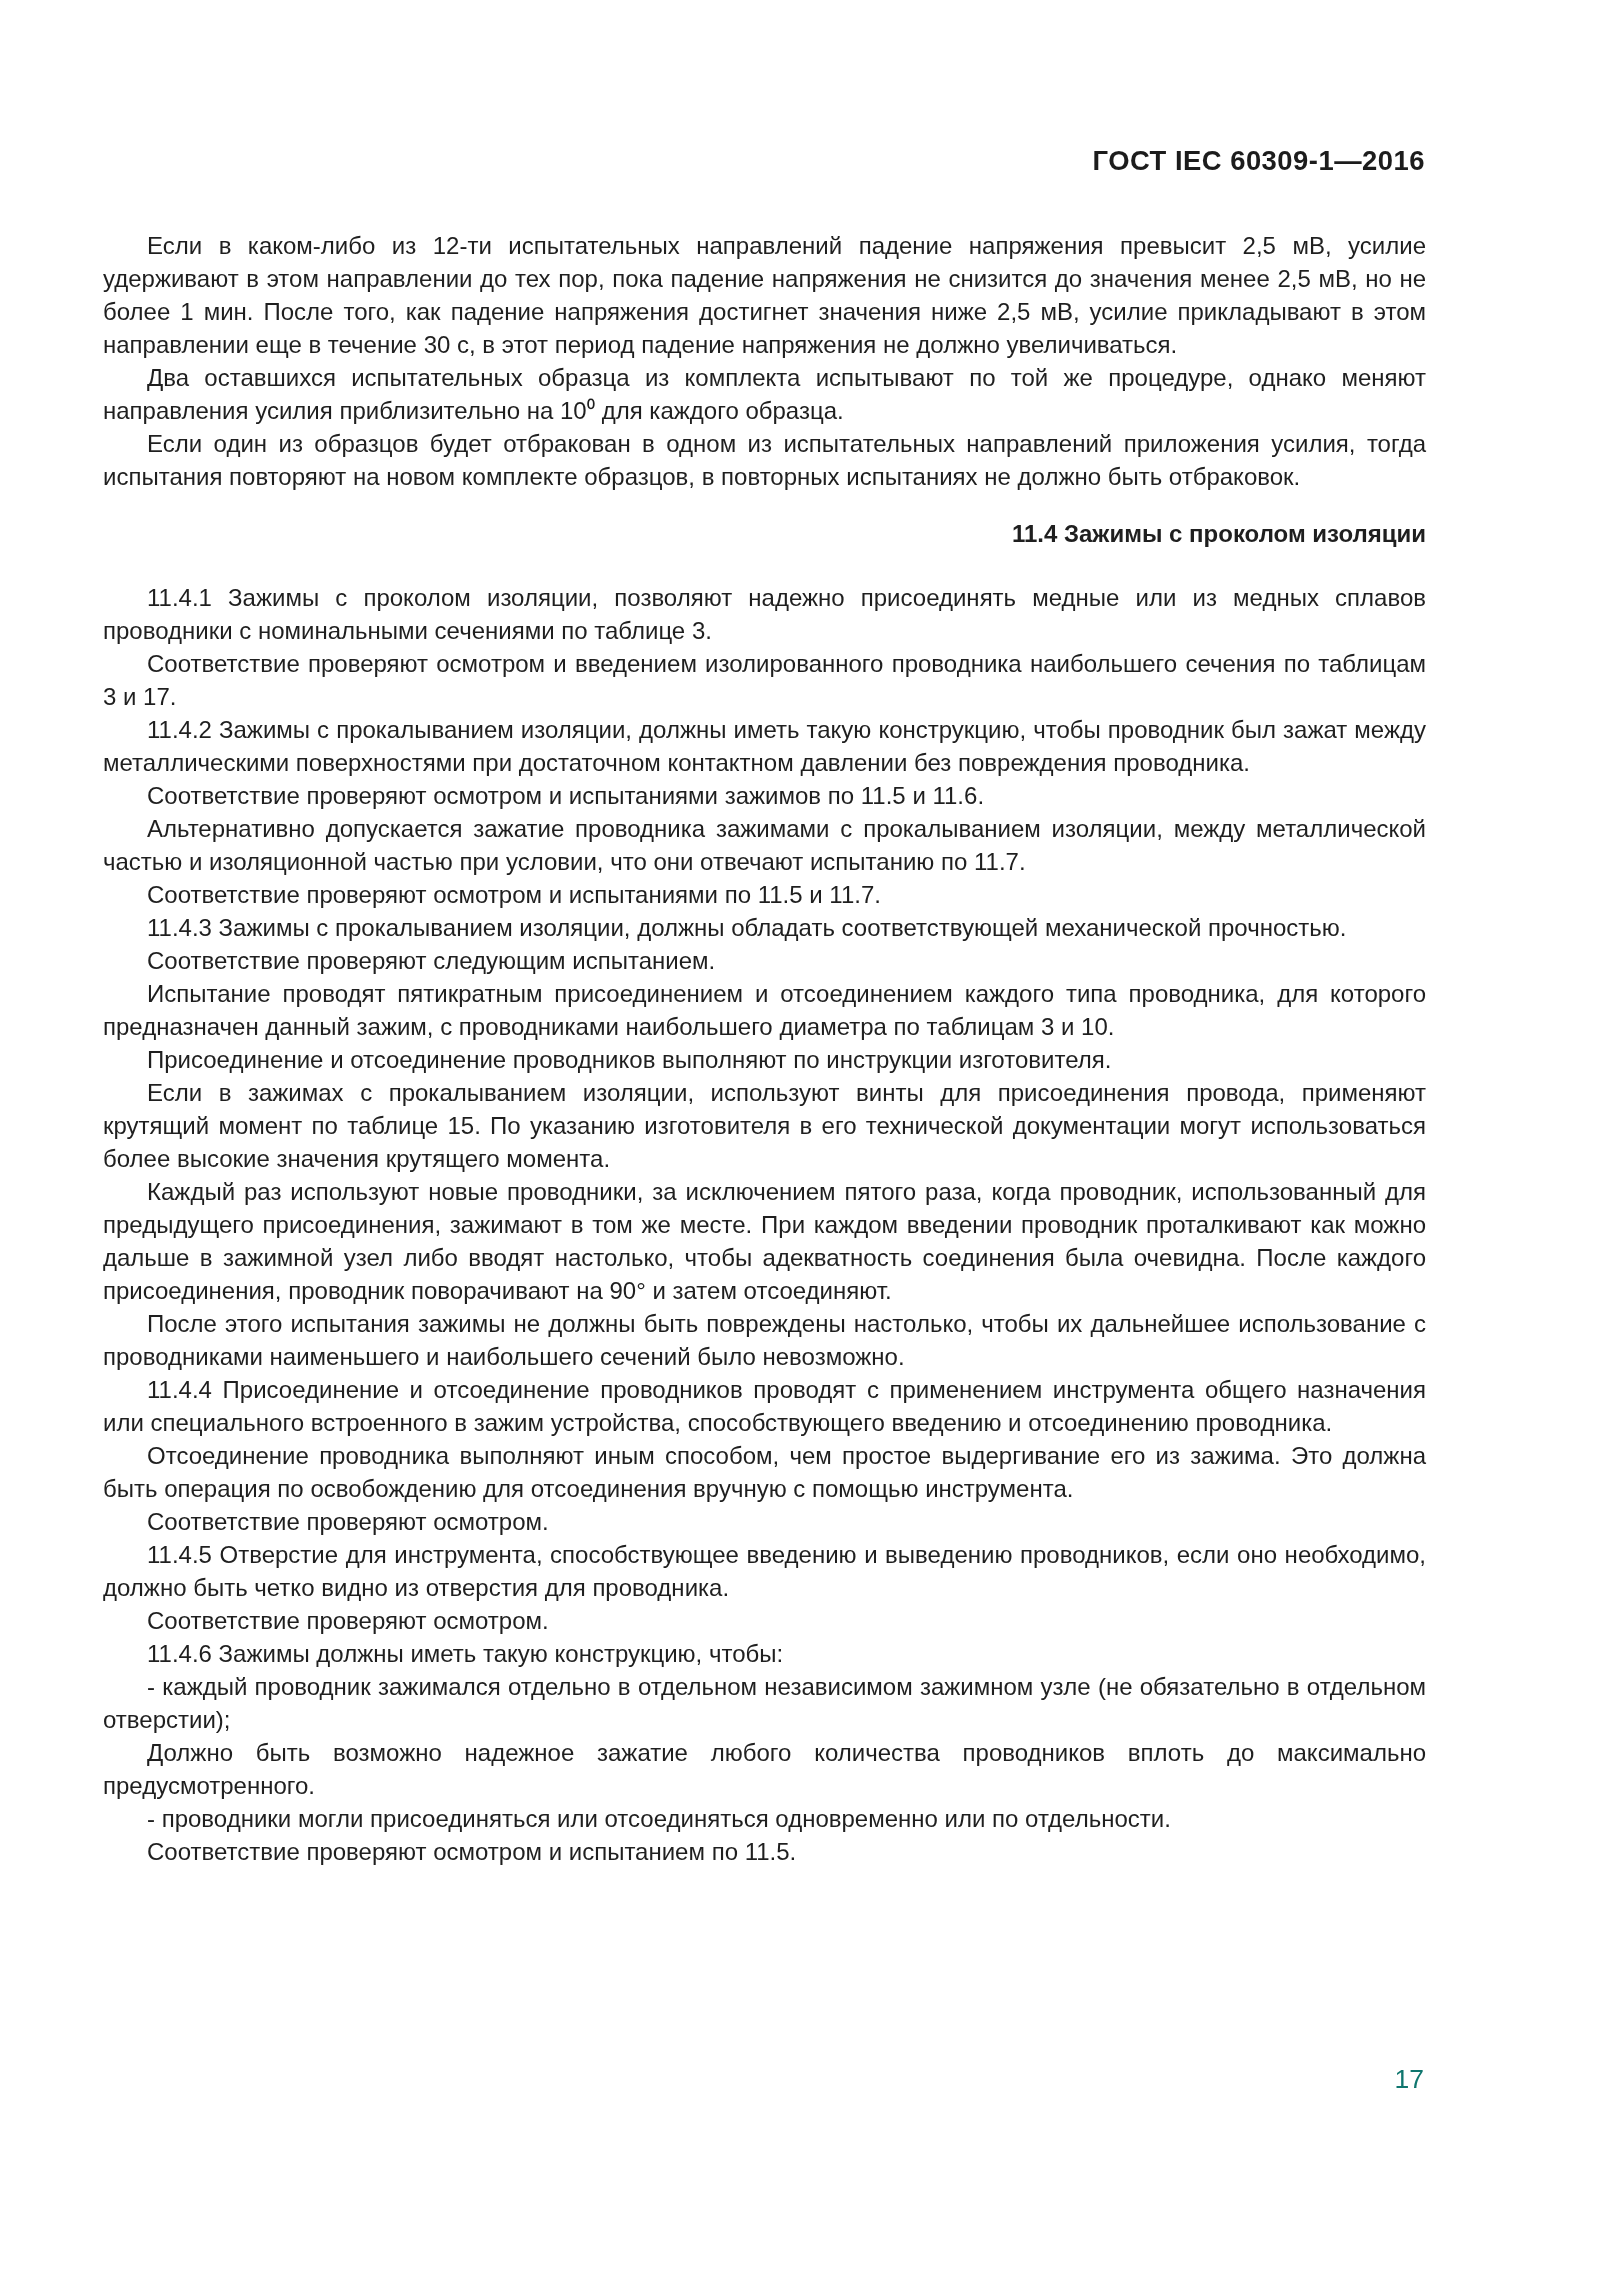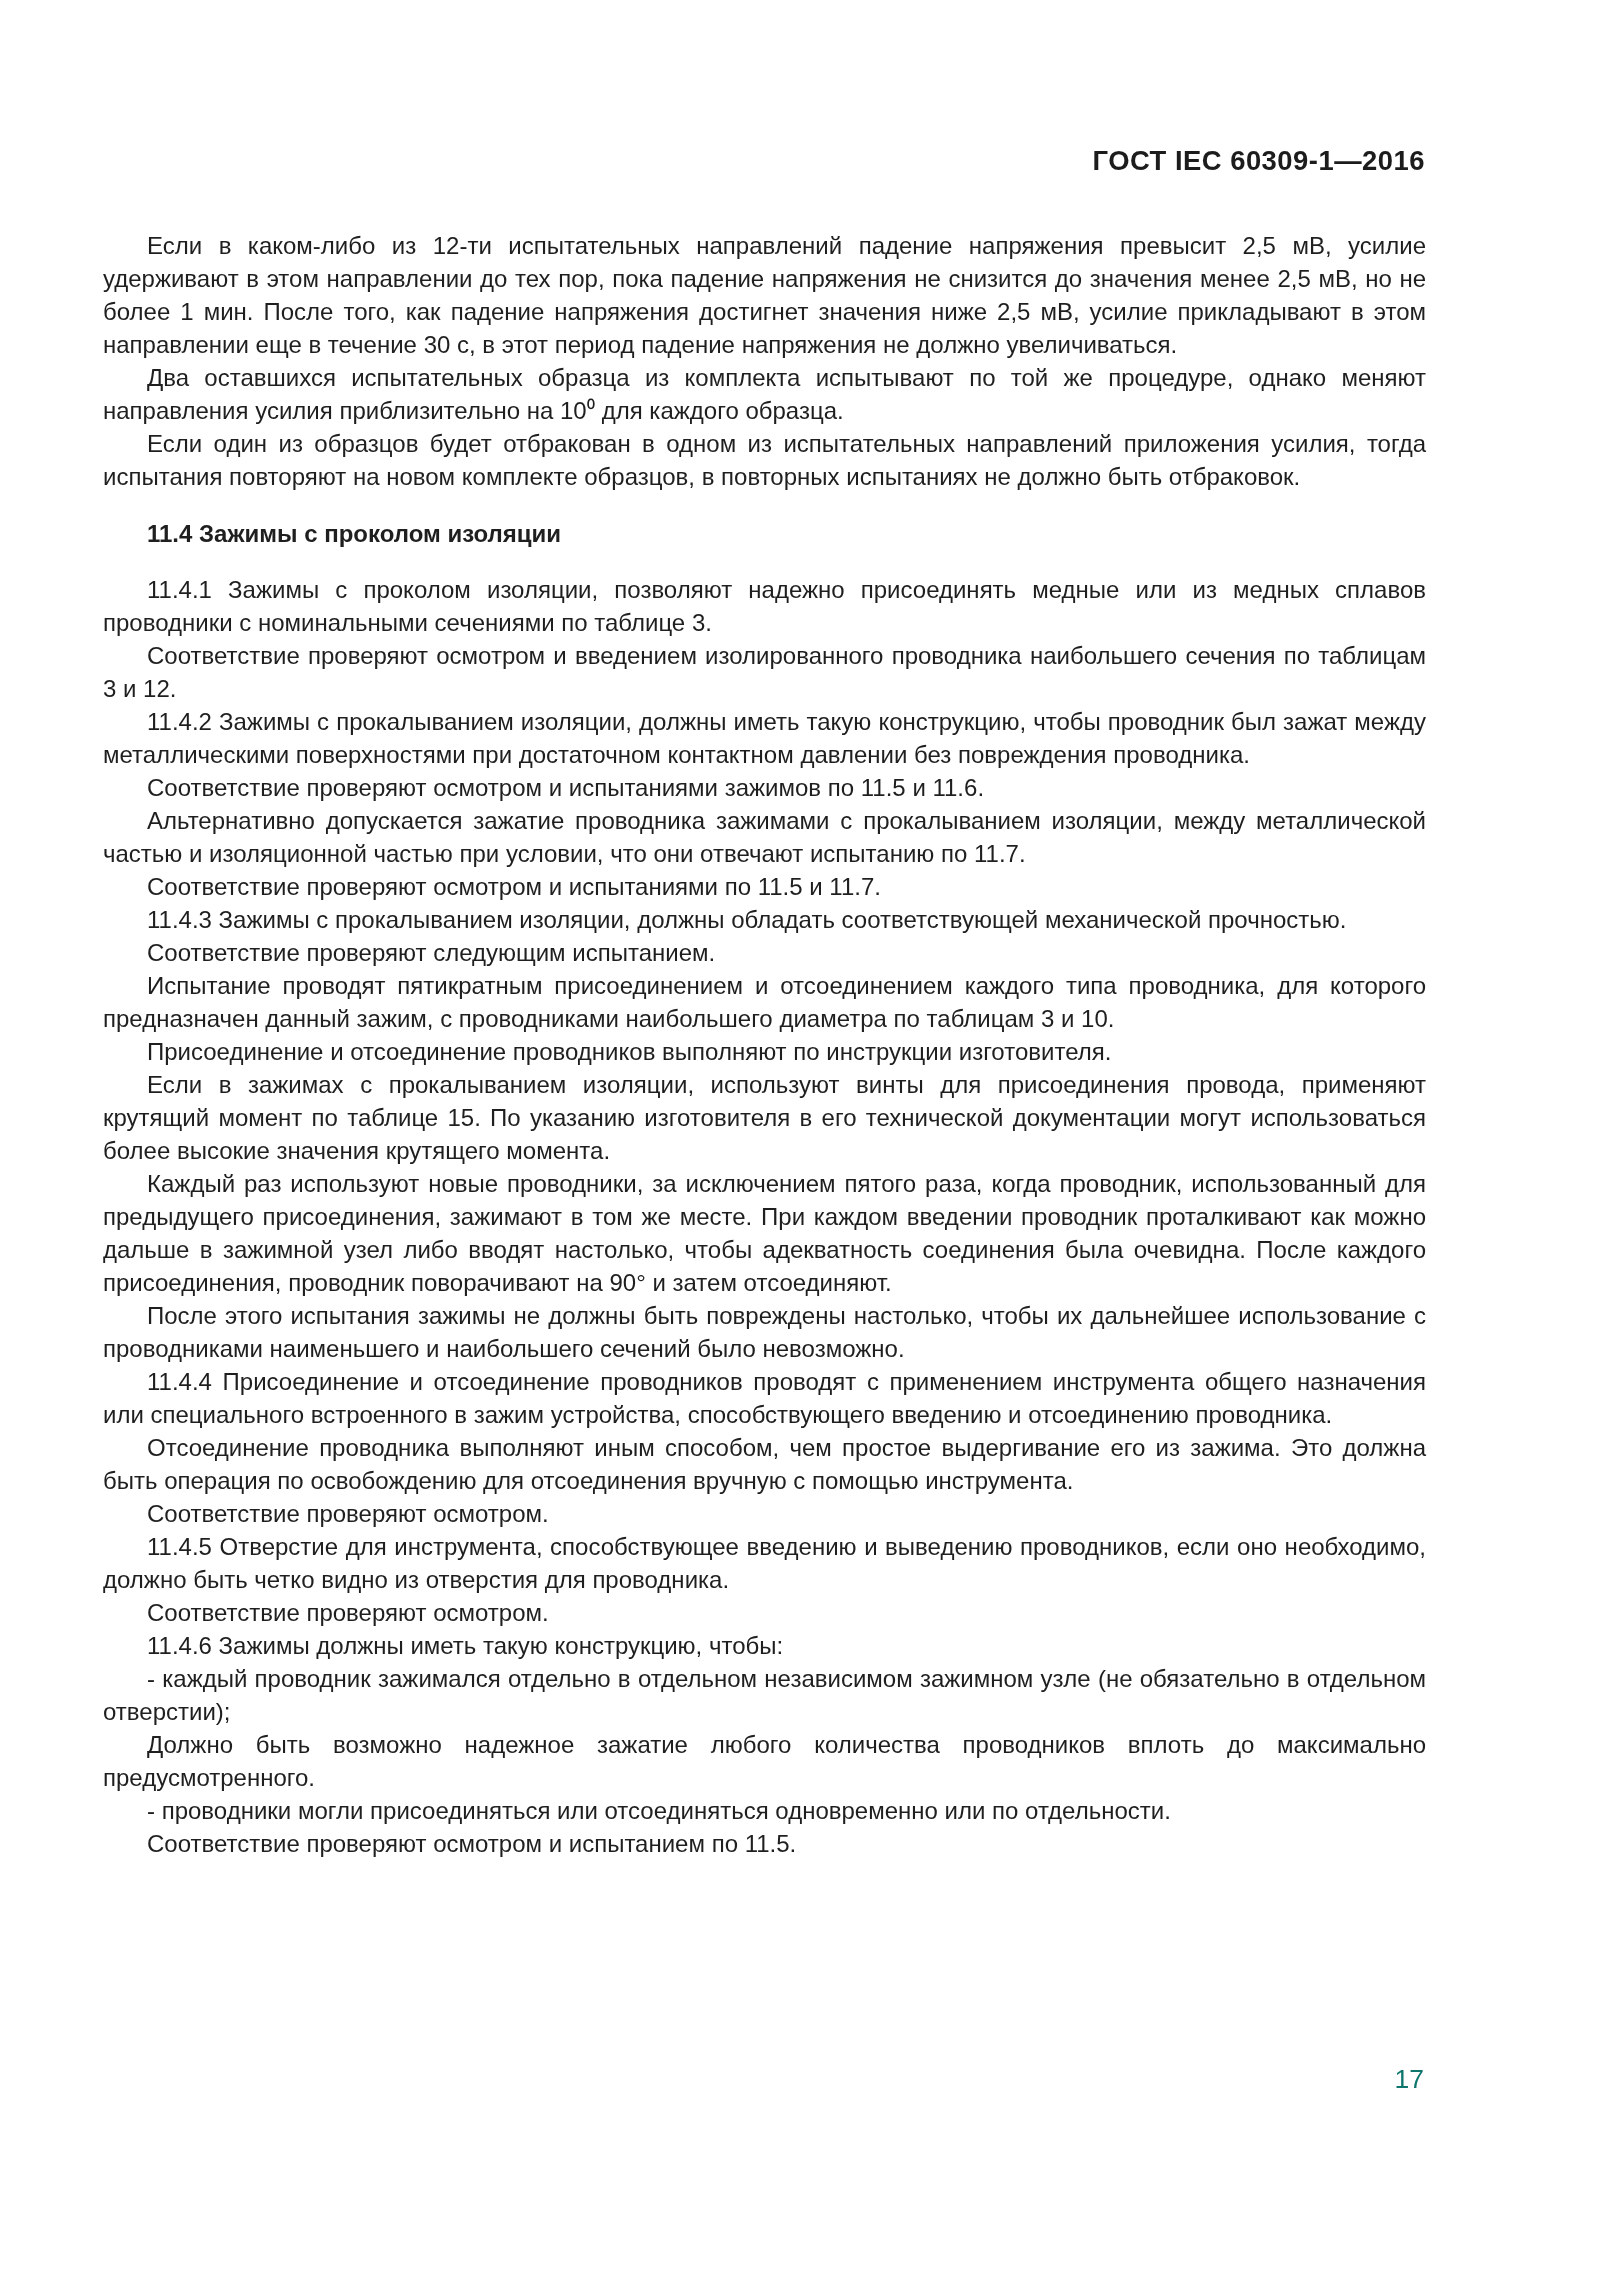--- a/index.html
+++ b/index.html
@@ -37,23 +37,23 @@
     line-height: 33px;
     color: #1f1f1f;
   }
   .content p {
     margin: 0;
     padding: 0;
     text-indent: 44px;
   }
   .content p.heading {
     font-weight: bold;
-    text-align: left;
+    text-align: right;
     margin-top: 23.5px;
-    margin-bottom: 23px;
+    margin-bottom: 31px;
   }
   .page-number {
     position: absolute;
     top: 2064px;
     right: 197px;
     font-size: 26.5px;
     color: #0f766e;
   }
 </style>
 </head>
@@ -62,21 +62,21 @@
 <div class="page">
 
   <div class="doc-header">ГОСТ IEC 60309-1—2016</div>
 
   <div class="content">
     <p>Если в каком-либо из 12-ти испытательных направлений падение напряжения превысит 2,5 мВ, усилие удерживают в этом направлении до тех пор, пока падение напряжения не снизится до значения менее 2,5 мВ, но не более 1 мин. После того, как падение напряжения достигнет значения ниже 2,5 мВ, усилие прикладывают в этом направлении еще в течение 30 с, в этот период падение напряжения не должно увеличиваться.</p>
     <p>Два оставшихся испытательных образца из комплекта испытывают по той же процедуре, однако меняют направления усилия приблизительно на 10⁰ для каждого образца.</p>
     <p>Если один из образцов будет отбракован в одном из испытательных направлений приложения усилия, тогда испытания повторяют на новом комплекте образцов, в повторных испытаниях не должно быть отбраковок.</p>
     <p class="heading">11.4 Зажимы с проколом изоляции</p>
     <p>11.4.1 Зажимы с проколом изоляции, позволяют надежно присоединять медные или из медных сплавов проводники с номинальными сечениями по таблице 3.</p>
-    <p>Соответствие проверяют осмотром и введением изолированного проводника наибольшего сечения по таблицам 3 и 12.</p>
+    <p>Соответствие проверяют осмотром и введением изолированного проводника наибольшего сечения по таблицам 3 и 17.</p>
     <p>11.4.2 Зажимы с прокалыванием изоляции, должны иметь такую конструкцию, чтобы проводник был зажат между металлическими поверхностями при достаточном контактном давлении без повреждения проводника.</p>
     <p>Соответствие проверяют осмотром и испытаниями зажимов по 11.5 и 11.6.</p>
     <p>Альтернативно допускается зажатие проводника зажимами с прокалыванием изоляции, между металлической частью и изоляционной частью при условии, что они отвечают испытанию по 11.7.</p>
     <p>Соответствие проверяют осмотром и испытаниями по 11.5 и 11.7.</p>
     <p>11.4.3 Зажимы с прокалыванием изоляции, должны обладать соответствующей механической прочностью.</p>
     <p>Соответствие проверяют следующим испытанием.</p>
     <p>Испытание проводят пятикратным присоединением и отсоединением каждого типа проводника, для которого предназначен данный зажим, с проводниками наибольшего диаметра по таблицам 3 и 10.</p>
     <p>Присоединение и отсоединение проводников выполняют по инструкции изготовителя.</p>
     <p>Если в зажимах с прокалыванием изоляции, используют винты для присоединения провода, применяют крутящий момент по таблице 15. По указанию изготовителя в его технической документации могут использоваться более высокие значения крутящего момента.</p>
     <p>Каждый раз используют новые проводники, за исключением пятого раза, когда проводник, использованный для предыдущего присоединения, зажимают в том же месте. При каждом введении проводник проталкивают как можно дальше в зажимной узел либо вводят настолько, чтобы адекватность соединения была очевидна. После каждого присоединения, проводник поворачивают на 90° и затем отсоединяют.</p>

